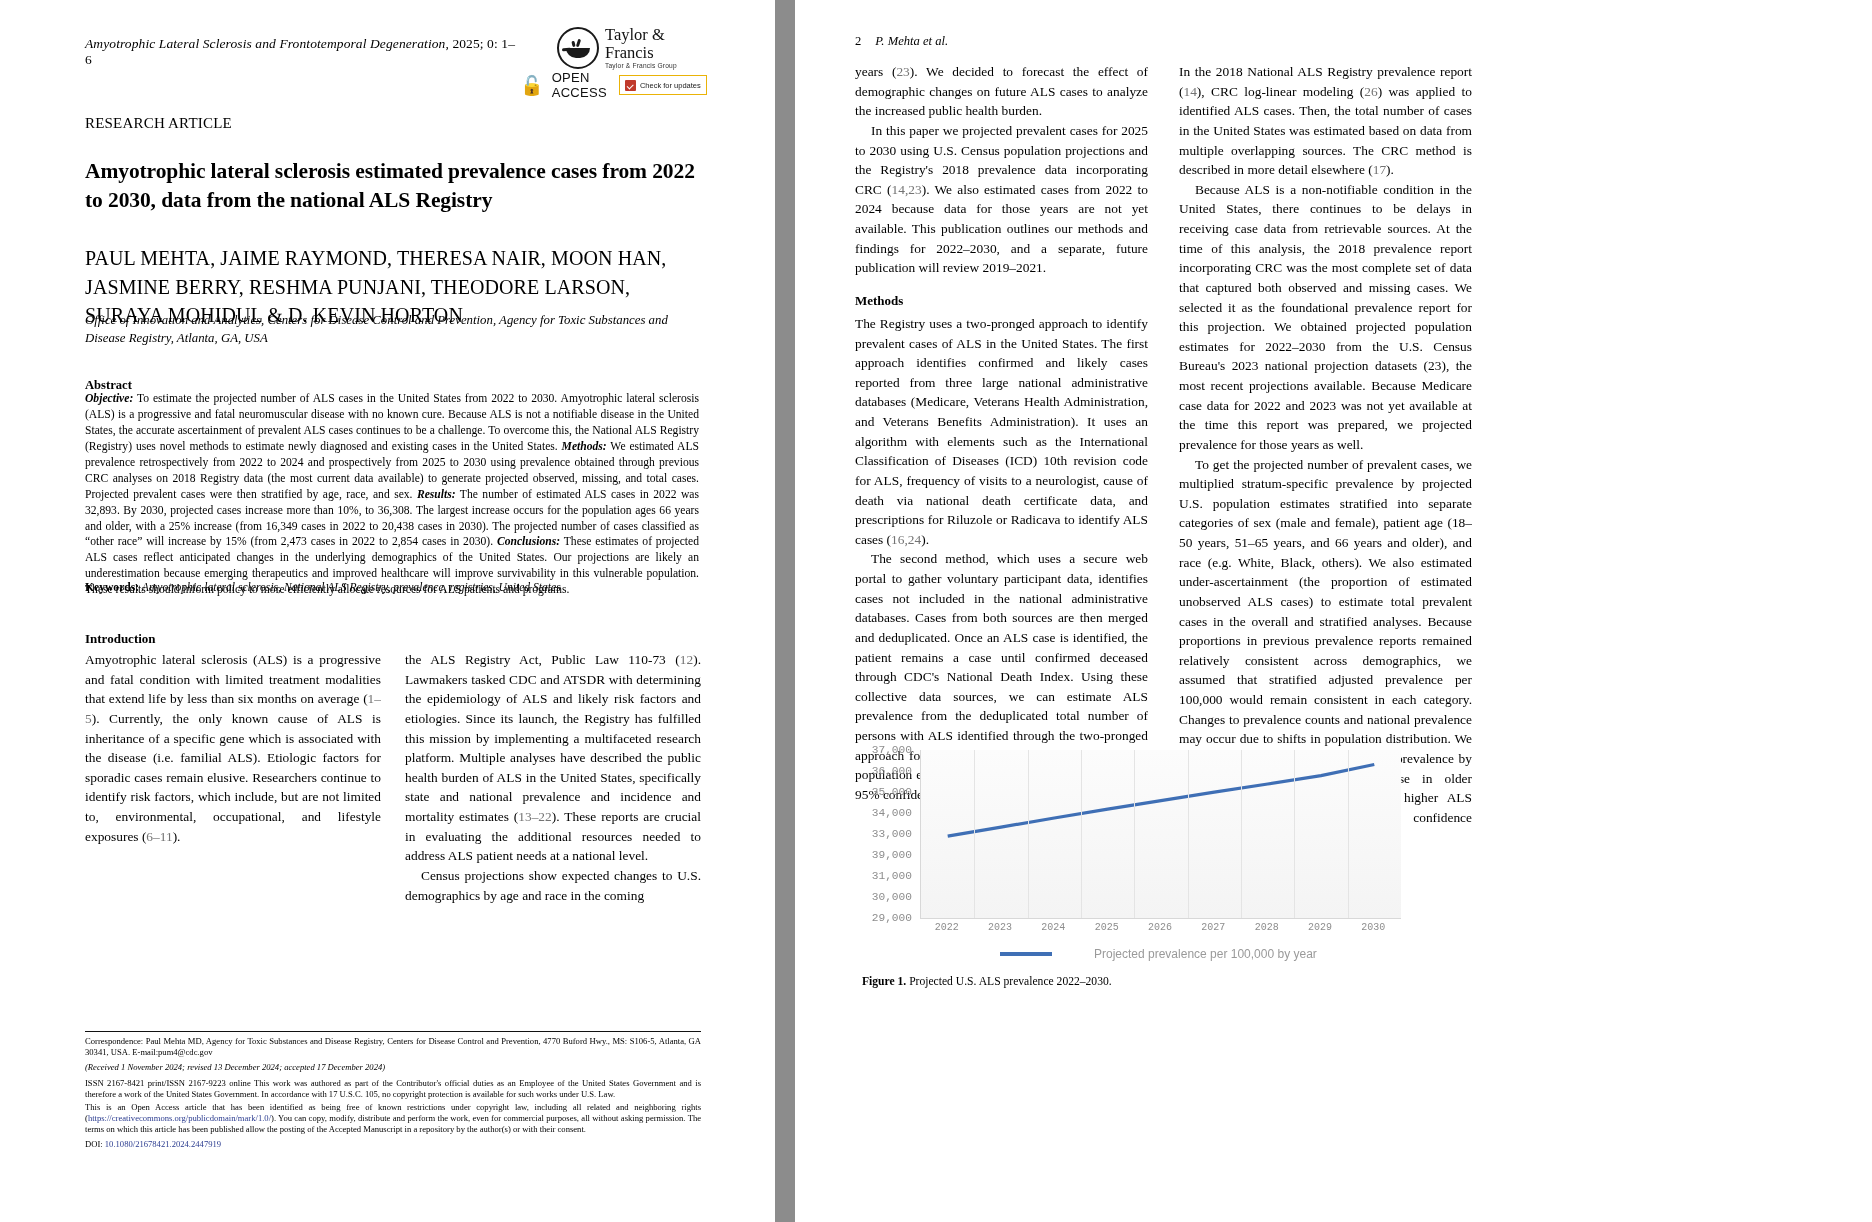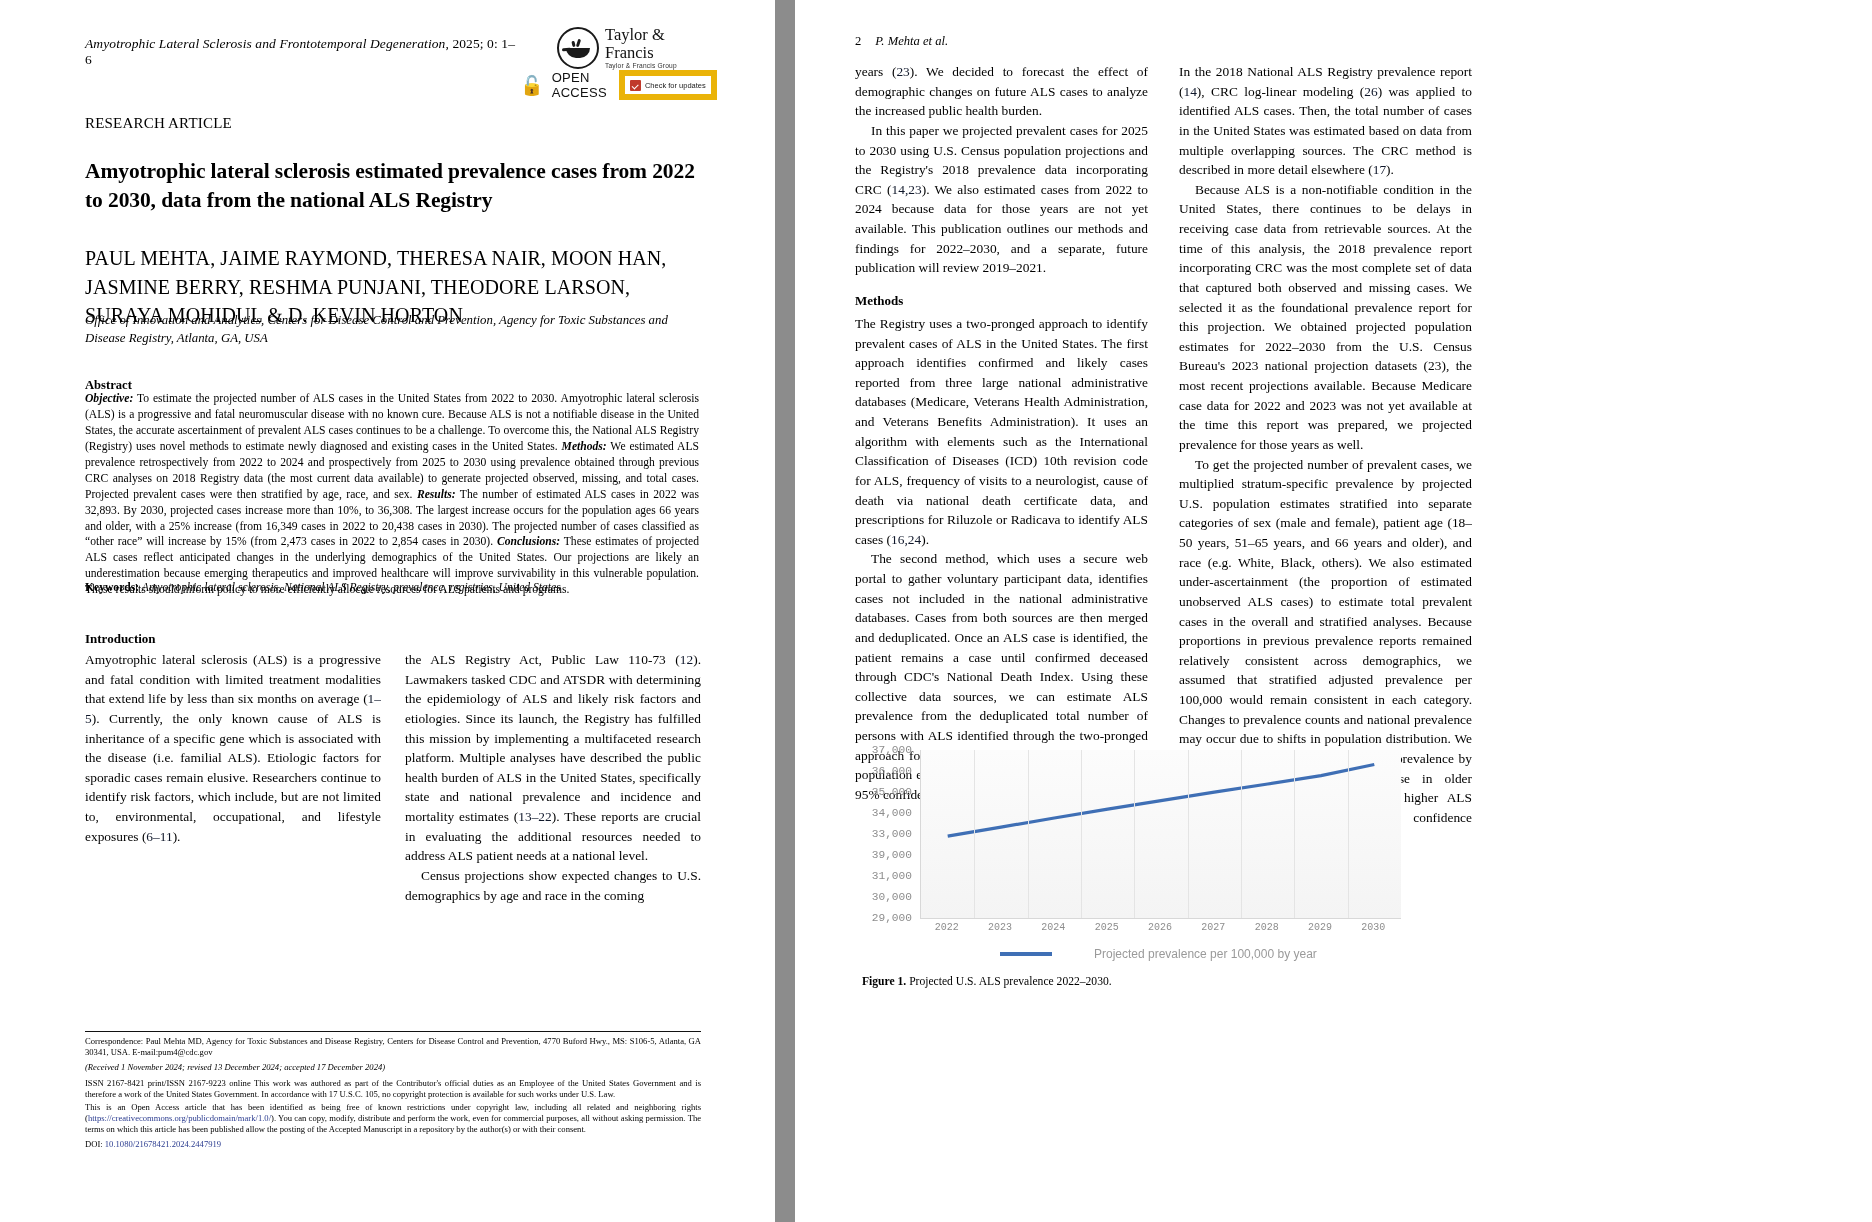--- a/index.html
+++ b/index.html
@@ -34,21 +34,21 @@
   .tf-mark .flame{position:absolute;left:18px;top:10px;width:3px;height:8px;background:#1a1a1a;border-radius:2px;transform:rotate(18deg);}
   .tf-mark .flame2{position:absolute;left:13px;top:12px;width:2.5px;height:6px;background:#1a1a1a;border-radius:2px;transform:rotate(-14deg);}
   .tf-names{line-height:1.05;}
   .tf-name1{font-family:"Liberation Serif",serif;font-size:16.5px;color:#111;}
   .tf-name2{font-family:"Liberation Sans",sans-serif;font-size:6.6px;color:#333;letter-spacing:.2px;margin-top:2px;}
 
   .oa-row{position:absolute;left:435px;top:70px;display:flex;align-items:center;gap:8px;}
   .oa-lock{font-family:"Liberation Sans",sans-serif;font-size:19px;color:#111;line-height:1;}
   .oa-text{font-family:"Liberation Sans",sans-serif;font-size:13px;color:#111;letter-spacing:.3px;}
   .cfu{
-    border:6px solid #eab308;background:#fff;height:18px;display:flex;align-items:center;
+    border:1px solid #eab308;background:#fff;height:18px;display:flex;align-items:center;
     padding:0 5px;gap:4px;margin-left:4px;
   }
   .cfu-dot{width:11px;height:11px;background:#c0392b;border-radius:1px;position:relative;flex:0 0 auto;}
   .cfu-dot:after{content:"";position:absolute;left:2px;top:4.5px;width:5px;height:2.5px;border-left:1.6px solid #fff;border-bottom:1.6px solid #fff;transform:rotate(-45deg);}
   .cfu-txt{font-family:"Liberation Sans",sans-serif;font-size:7.5px;color:#222;white-space:nowrap;}
 
   .research-article{position:absolute;left:0;top:115px;font-weight:normal;font-size:15px;letter-spacing:.2px;}
 
   .title{position:absolute;left:0;top:157px;width:610px;font-weight:bold;font-size:21.5px;line-height:1.35;letter-spacing:-.1px;}
 
@@ -63,21 +63,21 @@
   .keywords{position:absolute;left:0;top:580px;width:614px;font-size:11.6px;line-height:1.4;}
   .keywords b{font-weight:bold;}
   .keywords i{font-style:italic;}
 
   .intro-h{position:absolute;left:0;top:631px;font-weight:bold;font-size:13px;}
 
   .cols{position:absolute;left:0;top:650px;width:616px;display:flex;gap:24px;}
   .col{width:296px;font-size:13.4px;line-height:1.465;text-align:justify;hyphens:auto;}
   .col p{margin:0;text-indent:0;}
   .col p.ind{text-indent:16px;}
-  .ref{color:#0f172a;}
+  .ref{color:#737373;}
 
   .footrule{position:absolute;left:0;top:1031px;width:616px;border-top:1px solid #111;}
   .foot{position:absolute;left:0;top:1036px;width:616px;font-size:8.6px;line-height:1.32;text-align:justify;}
   .foot .corr{margin-bottom:2px;}
   .foot .recv{font-style:italic;margin:3px 0 5px 0;}
   .foot .isn{margin-bottom:1px;}
   .foot a,.foot .link{color:#2a3b8f;text-decoration:none;}
   .doi{margin-top:3px;}
 
   

